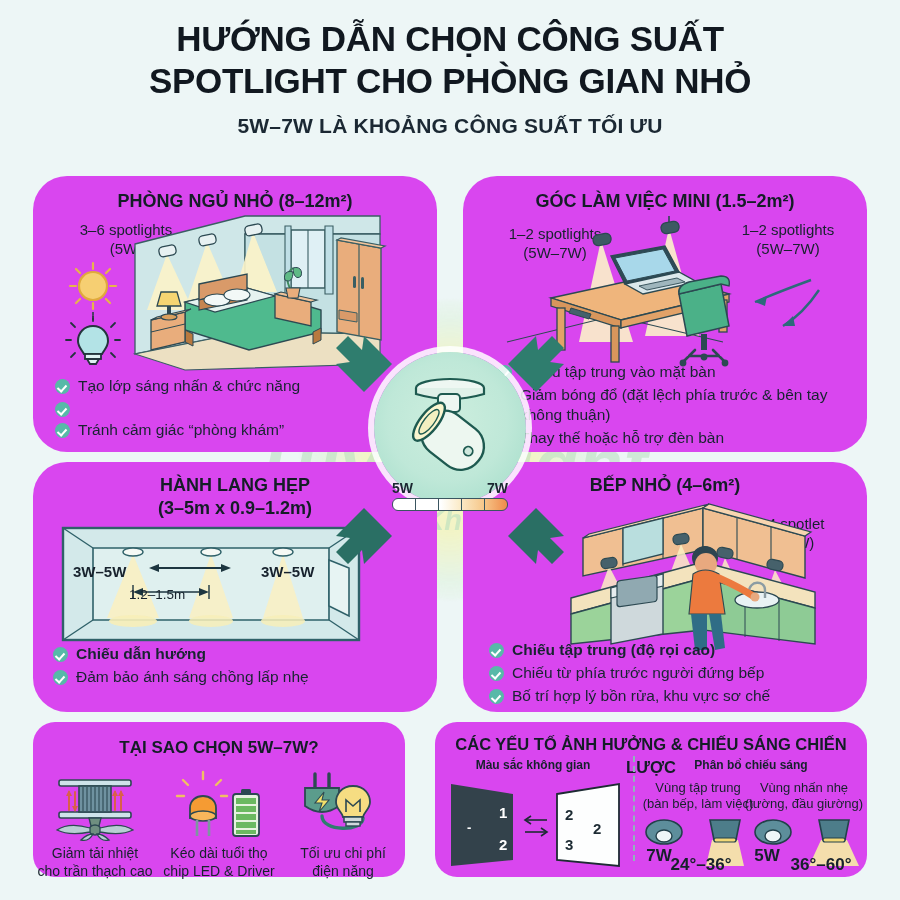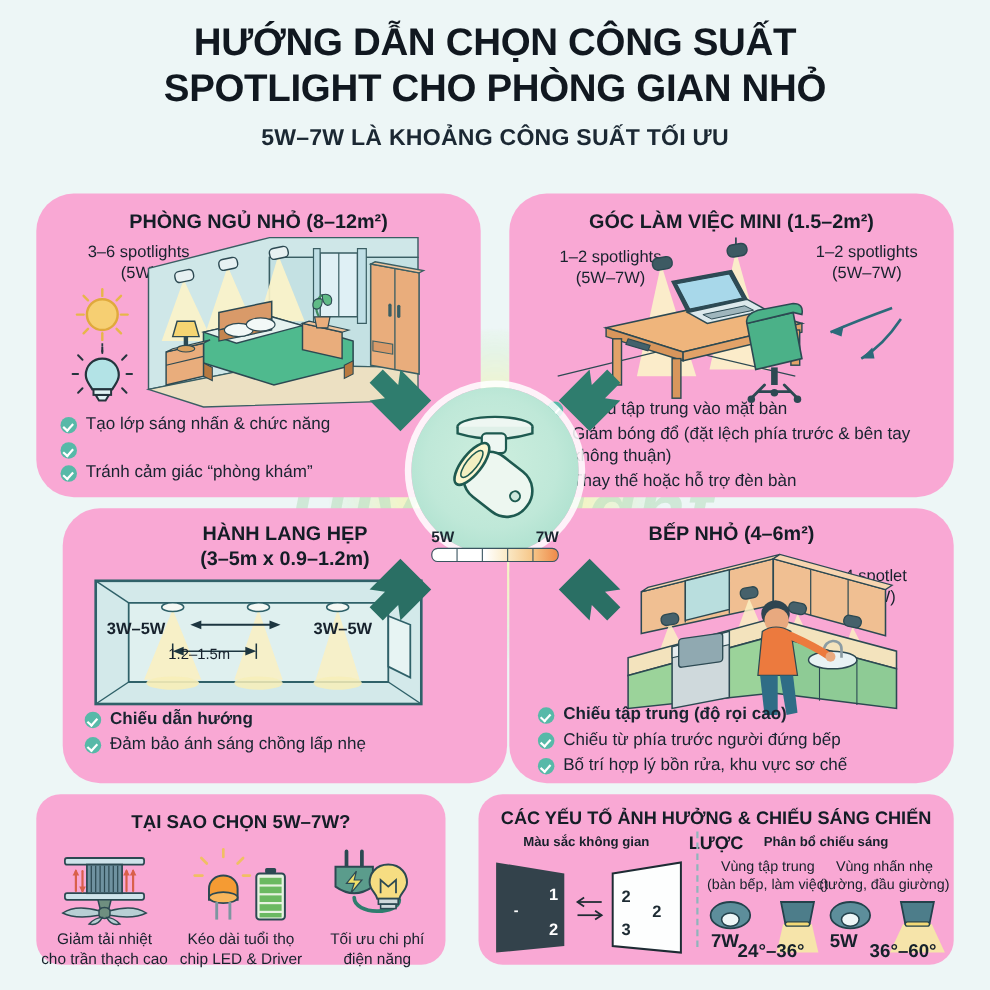--- a/index.html
+++ b/index.html
@@ -42,25 +42,25 @@
     font-size:72px;font-weight:bold;font-style:italic;
     color:rgba(183,221,190,0.55);line-height:72px;letter-spacing:1px;
   }
   .wm .wm2{
     font-size:29px;font-weight:bold;font-style:italic;
     color:rgba(183,221,190,0.6);line-height:36px;margin-top:2px;
   }
 
   
   .panel{
-    position:absolute;background:#f9a8d4;border-radius:34px;
+    position:absolute;background:#d946ef;border-radius:34px;
   }
   .panel.tl{left:33px;top:176px;width:404px;height:276px;border-radius:34px 34px 34px 34px;}
   .panel.tr{left:463px;top:176px;width:404px;height:276px;}
-  .panel.ml{left:33px;top:462px;width:404px;height:250px;margin-left:24px;}
+  .panel.ml{left:33px;top:462px;width:404px;height:250px;}
   .panel.mr{left:463px;top:462px;width:404px;height:250px;}
   .panel.bl{left:33px;top:722px;width:372px;height:155px;border-radius:22px;}
   .panel.br{left:435px;top:722px;width:432px;height:155px;border-radius:22px;}
 
   .ptitle{
     position:absolute;left:0;width:100%;text-align:center;
     font-size:18px;font-weight:bold;color:#141d26;line-height:23px;
   }
 
   

